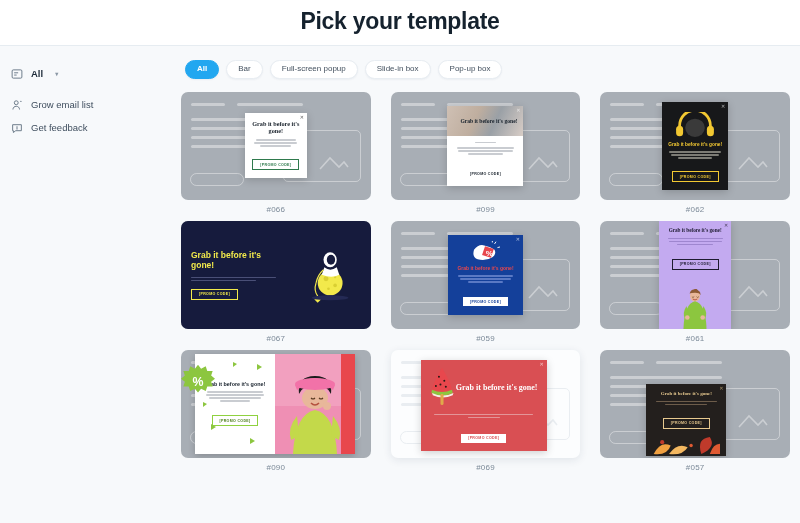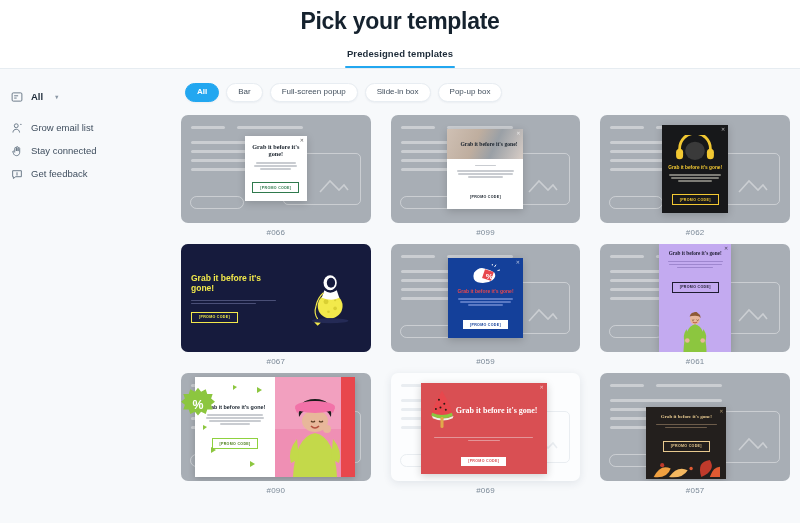--- a/index.html
+++ b/index.html
@@ -162,21 +162,20 @@
   .p068 .leaves { flex: 1; position: relative; margin-top: 4px; }
 </style>
 </head>
 <body>
 
 <div class="app">
 
   <div class="header">
     <div class="page-title">Pick your template</div>
     <div class="tabs">
-      <div class="tab active">Predesigned templates</div>
     </div>
   </div>
   <div class="header-rule"></div>
 
   <div class="body">
 
     <div class="sidebar">
 
       <div class="side-item first">
         <span class="side-icon">
@@ -195,30 +194,20 @@
           <svg viewBox="0 0 16 16" fill="none" stroke="currentColor" stroke-width="1.3">
             <circle cx="7" cy="5" r="2.6"></circle>
             <path d="M2.6 14c0-2.7 2-4.3 4.4-4.3s4.4 1.6 4.4 4.3"></path>
             <circle cx="13.2" cy="3.2" r=".9" fill="currentColor" stroke="none"></circle>
           </svg>
         </span>
         <span class="side-label">Grow email list</span>
       </div>
 
 
-      <div class="side-item">
-        <span class="side-icon">
-          <svg viewBox="0 0 16 16" fill="none" stroke="currentColor" stroke-width="1.3">
-            <path d="M5 9V4.4a1.1 1.1 0 012.2 0V8"></path>
-            <path d="M7.2 8V3.2a1.1 1.1 0 012.2 0V8"></path>
-            <path d="M9.4 8.2V4.6a1.1 1.1 0 012.2 0v5.1c0 2.6-1.8 4.5-4.2 4.5-2.2 0-3.6-1.3-4.2-3.1L2.4 9c-.3-.8.9-1.5 1.4-.7L5 10"></path>
-          </svg>
-        </span>
-        <span class="side-label">Stay connected</span>
-      </div>
 
 
       <div class="side-item">
         <span class="side-icon">
           <svg viewBox="0 0 16 16" fill="none" stroke="currentColor" stroke-width="1.3">
             <path d="M2.2 3.6h11.6v8H6.3L3.2 14v-2.4H2.2z"></path>
             <path d="M8 6.2v2.4M8 9.4v.2" stroke-linecap="round"></path>
           </svg>
         </span>
         <span class="side-label">Get feedback</span>

